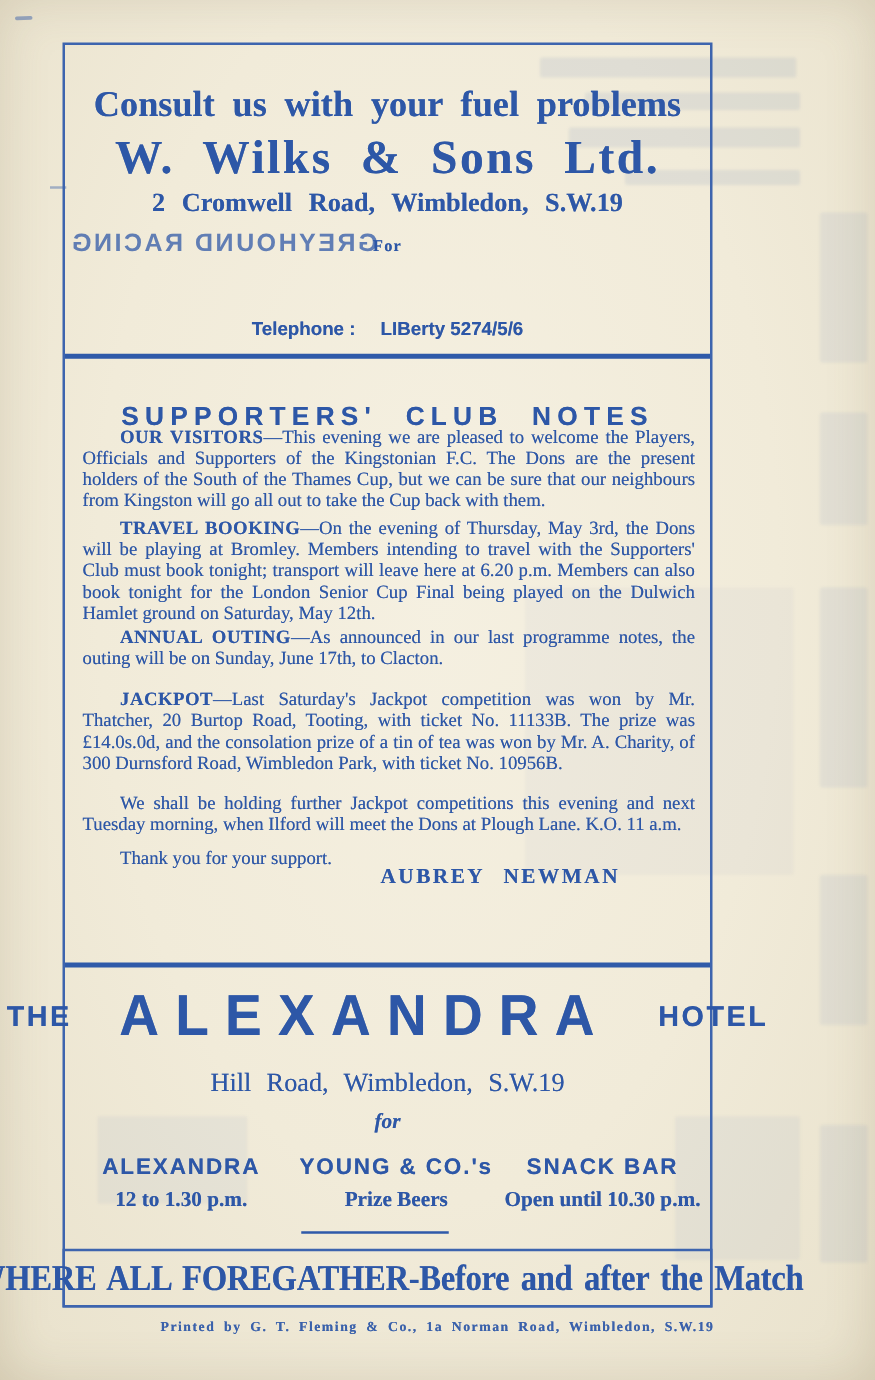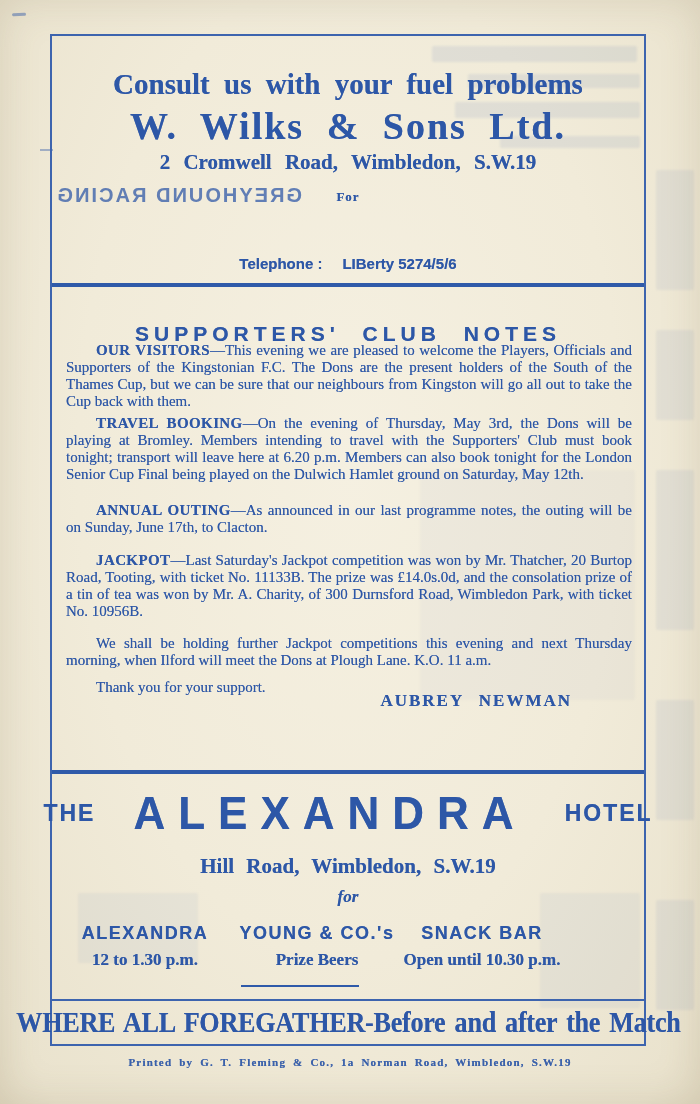--- a/index.html
+++ b/index.html
@@ -8,21 +8,21 @@
     background:radial-gradient(ellipse at 50% 42%, #f5f0e1 0%, #f1ebd9 55%, #eae3ce 92%, #e5ddc6 100%);
     font-family:"Liberation Serif", serif;
     color:#2d57a7;
     box-shadow:inset 0 0 40px rgba(120,105,70,.18);
   }
   .page *{box-sizing:border-box;}
   .ink{ text-shadow:0 0 .45px rgba(45,87,167,.7); }
 
   
   .frame{
-    position:absolute;left:50px;top:34px;width:596px;height:1012px;
+    position:absolute;left:50px;top:34px;width:520px;height:1012px;
     border:2px solid #3d64ae;
   }
   .frame > *{position:absolute;}
 
   
   .tagline{top:32px;left:0;right:0;text-align:center;font-size:29px;font-weight:700;word-spacing:7px;}
   .company{top:68px;left:0;right:0;text-align:center;font-size:38px;font-weight:700;letter-spacing:2px;word-spacing:11px;}
   .f-address{top:114px;left:0;right:0;text-align:center;font-size:21px;font-weight:700;word-spacing:8px;}
   .f-for{top:153px;left:0;right:0;text-align:center;font-size:13px;font-weight:700;letter-spacing:1px;}
   .products{top:173px;left:0;right:0;text-align:center;font-size:29px;font-weight:700;word-spacing:9px;}
@@ -44,21 +44,21 @@
   .signature{top:655px;left:0;right:72px;text-align:right;font-size:17px;font-weight:700;
     letter-spacing:2px;word-spacing:9px;}
   .reminder{top:690px;}
   .stars{font-weight:700;letter-spacing:4px;margin-right:28px;}
 
   
   .hotel-row{top:752px;left:0;right:0;display:flex;justify-content:center;align-items:center;gap:38px;
     font-family:"Liberation Sans",sans-serif;font-weight:700;}
   .h-the,.h-hotel{font-size:23px;letter-spacing:2px;}
   .h-name{font-size:44px;letter-spacing:13px;transform:scaleY(1.05);}
-  .h-address{top:818px;left:0;right:0;text-align:center;font-size:21px;font-weight:700;word-spacing:7px;}
+  .h-address{top:818px;left:0;right:0;text-align:center;font-size:21px;font-weight:400;word-spacing:7px;}
   .h-for{top:851px;left:0;right:0;text-align:center;font-size:17px;font-weight:700;font-style:italic;}
   .cols{top:887px;left:0;right:0;height:56px;}
   .col{position:absolute;text-align:center;}
   .col .ct{font-family:"Liberation Sans",sans-serif;font-size:18px;font-weight:700;letter-spacing:1.5px;}
   .col .cs{font-size:17px;font-weight:700;margin-top:6px;}
   .c1{left:8px;width:170px;} .c2{left:180px;width:170px;} .c3{left:330px;width:200px;}
   .short-rule{top:949px;left:189px;width:118px;height:2px;background:#2f5aa9;}
   .banner{left:-2px;right:-2px;bottom:-2px;height:47px;border:2px solid #3d64ae;
     display:flex;align-items:center;justify-content:center;}
   .banner span{font-size:27px;font-weight:700;letter-spacing:-.3px;word-spacing:3px;
@@ -124,21 +124,21 @@
     <h2 class="notes-heading">SUPPORTERS' CLUB NOTES</h2>
 
     <p class="para p1"><span class="lead">OUR VISITORS</span><span>—This evening we are pleased to welcome the Players, Officials and Supporters of the Kingstonian F.C.  The Dons are the present holders of the South of the Thames Cup, but we can be sure that our neighbours from Kingston will go all out to take the Cup back with them.</span></p>
 
     <p class="para p2"><span class="lead">TRAVEL BOOKING</span><span>—On the evening of Thursday, May 3rd, the Dons will be playing at Bromley.  Members intending to travel with the Supporters' Club must book tonight; transport will leave here at 6.20 p.m.  Members can also book tonight for the London Senior Cup Final being played on the Dulwich Hamlet ground on Saturday, May 12th.</span></p>
 
     <p class="para p3"><span class="lead">ANNUAL OUTING</span><span>—As announced in our last programme notes, the outing will be on Sunday, June 17th, to Clacton.</span></p>
 
     <p class="para p4"><span class="lead">JACKPOT</span><span>—Last Saturday's Jackpot competition was won by Mr. Thatcher, 20 Burtop Road, Tooting, with ticket No. 11133B.  The prize was £14.0s.0d, and the consolation prize of a tin of tea was won by Mr. A. Charity, of 300 Durnsford Road, Wimbledon Park, with ticket No. 10956B.</span></p>
 
-    <p class="para p5"><span>We shall be holding further Jackpot competitions this evening and next Thursday morning, when Ilford will meet the Dons at Plough Lane.  K.O. 11 a.m.</span></p>
+    <p class="para p5"><span>We shall be holding further Jackpot competitions this evening and next Tuesday morning, when Ilford will meet the Dons at Plough Lane.  K.O. 11 a.m.</span></p>
 
     <p class="thanks">Thank you for your support.</p>
     <div class="signature">AUBREY NEWMAN</div>
 
 
     <div class="rule rule-mid"></div>
 
     <div class="hotel-row">
       <span class="h-the">THE</span>
       <span class="h-name">ALEXANDRA</span>

